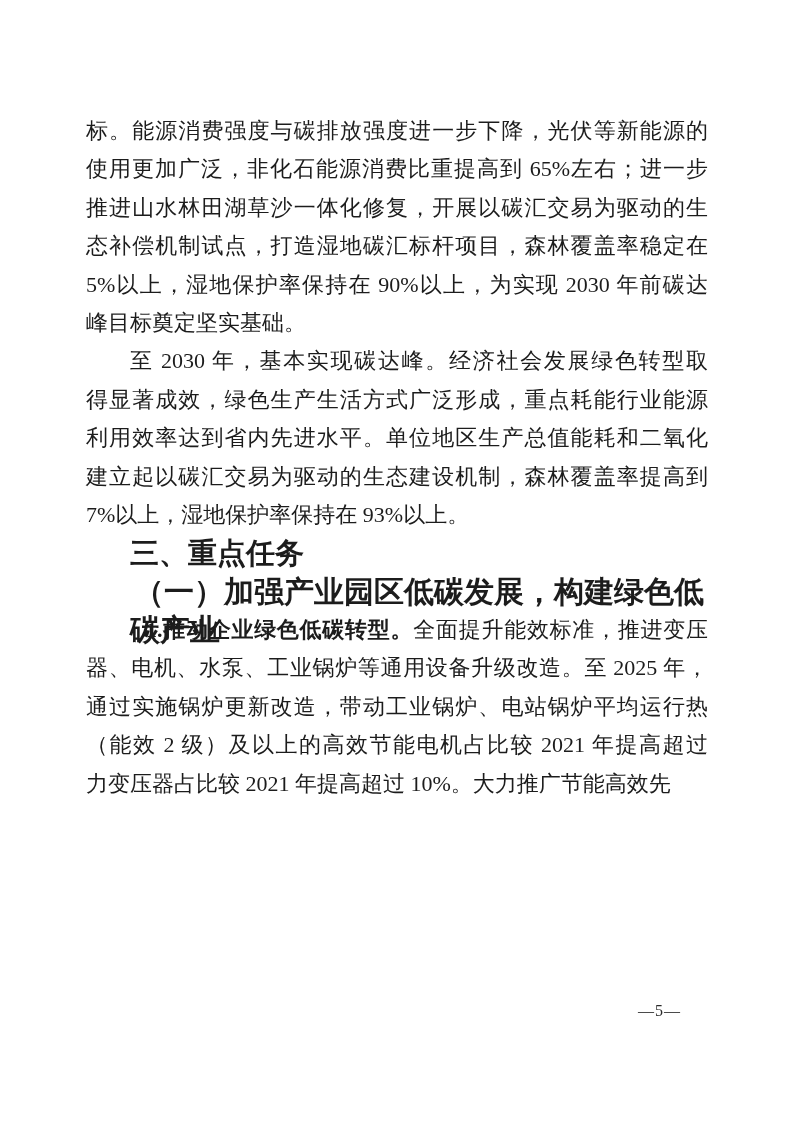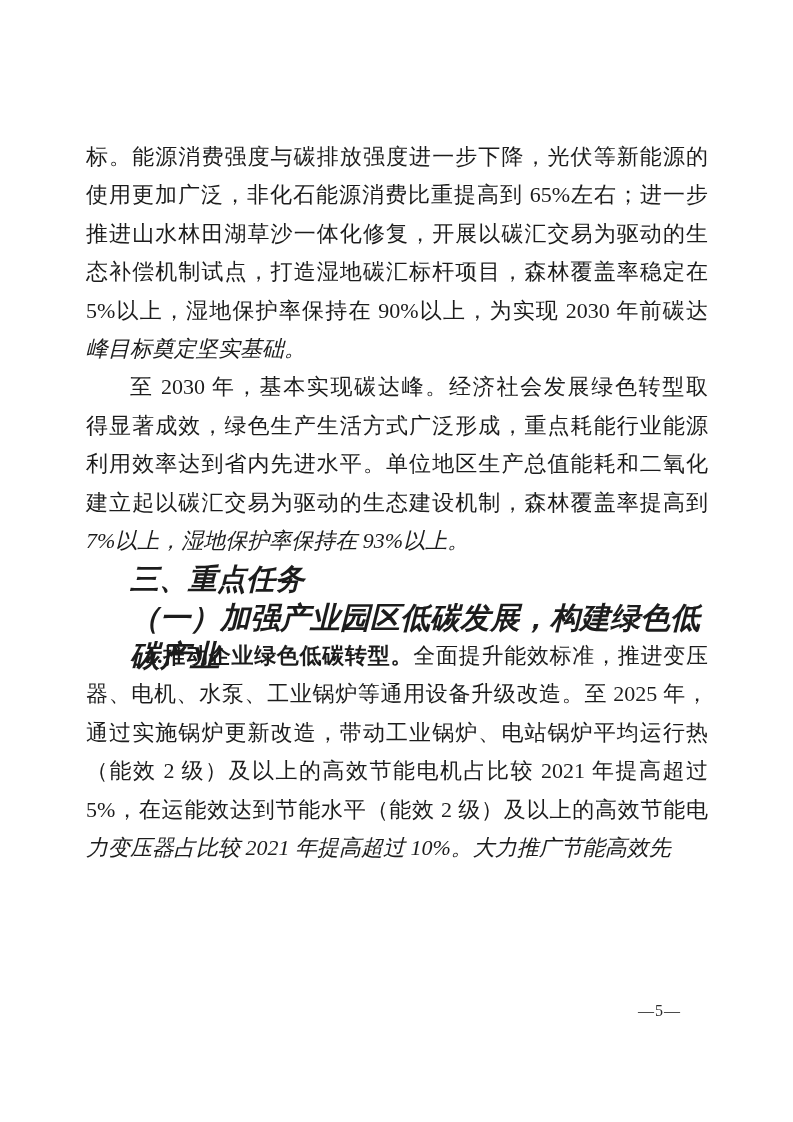--- a/index.html
+++ b/index.html
@@ -12,36 +12,35 @@
     width: 793px;
     height: 1122px;
     background: #ffffff;
     font-family: "Liberation Serif", "DejaVu Serif", serif;
     color: #1c1c1c;
     overflow: hidden;
   }
   .content {
     position: absolute;
     left: 86px;
-    top: 138px;
+    top: 112px;
     width: 622px;
   }
   .block { margin: 0; padding: 0; }
   .line {
     font-size: 22px;
     line-height: 38.4px;
     height: 38.4px;
     text-align: justify;
     text-align-last: justify;
     overflow: visible;
   }
   .line.end {
-    text-align: left;
+    text-align: center;
     text-align-last: left;
-    font-style: italic;
   }
   .line.indent {
     padding-left: 44px;
   }
   .heading1 .line {
     font-family: "Liberation Sans", "DejaVu Sans", sans-serif;
     font-weight: bold;
     font-size: 29px;
   }
   .heading2 .line {
@@ -86,18 +85,17 @@
         <div class="line end indent">三、重点任务</div>
       </div>
       <div class="block heading2">
         <div class="line end indent">（一）加强产业园区低碳发展，构建绿色低碳产业</div>
       </div>
       <div class="block paragraph">
         <div class="line indent"><span class="lead-bold">1.推动企业绿色低碳转型。</span><span>全面提升能效标准，推进变压</span></div>
         <div class="line">器、电机、水泵、工业锅炉等通用设备升级改造。至 2025 年，</div>
         <div class="line">通过实施锅炉更新改造，带动工业锅炉、电站锅炉平均运行热</div>
         <div class="line">（能效 2 级）及以上的高效节能电机占比较 2021 年提高超过</div>
-        <div class="line">5%，在运能效达到节能水平（能效 2 级）及以上的高效节能电</div>
         <div class="line end">力变压器占比较 2021 年提高超过 10%。大力推广节能高效先</div>
       </div>
     </div>
   <div class="page-number">—5—</div>
 </div>
 
 </body></html>

